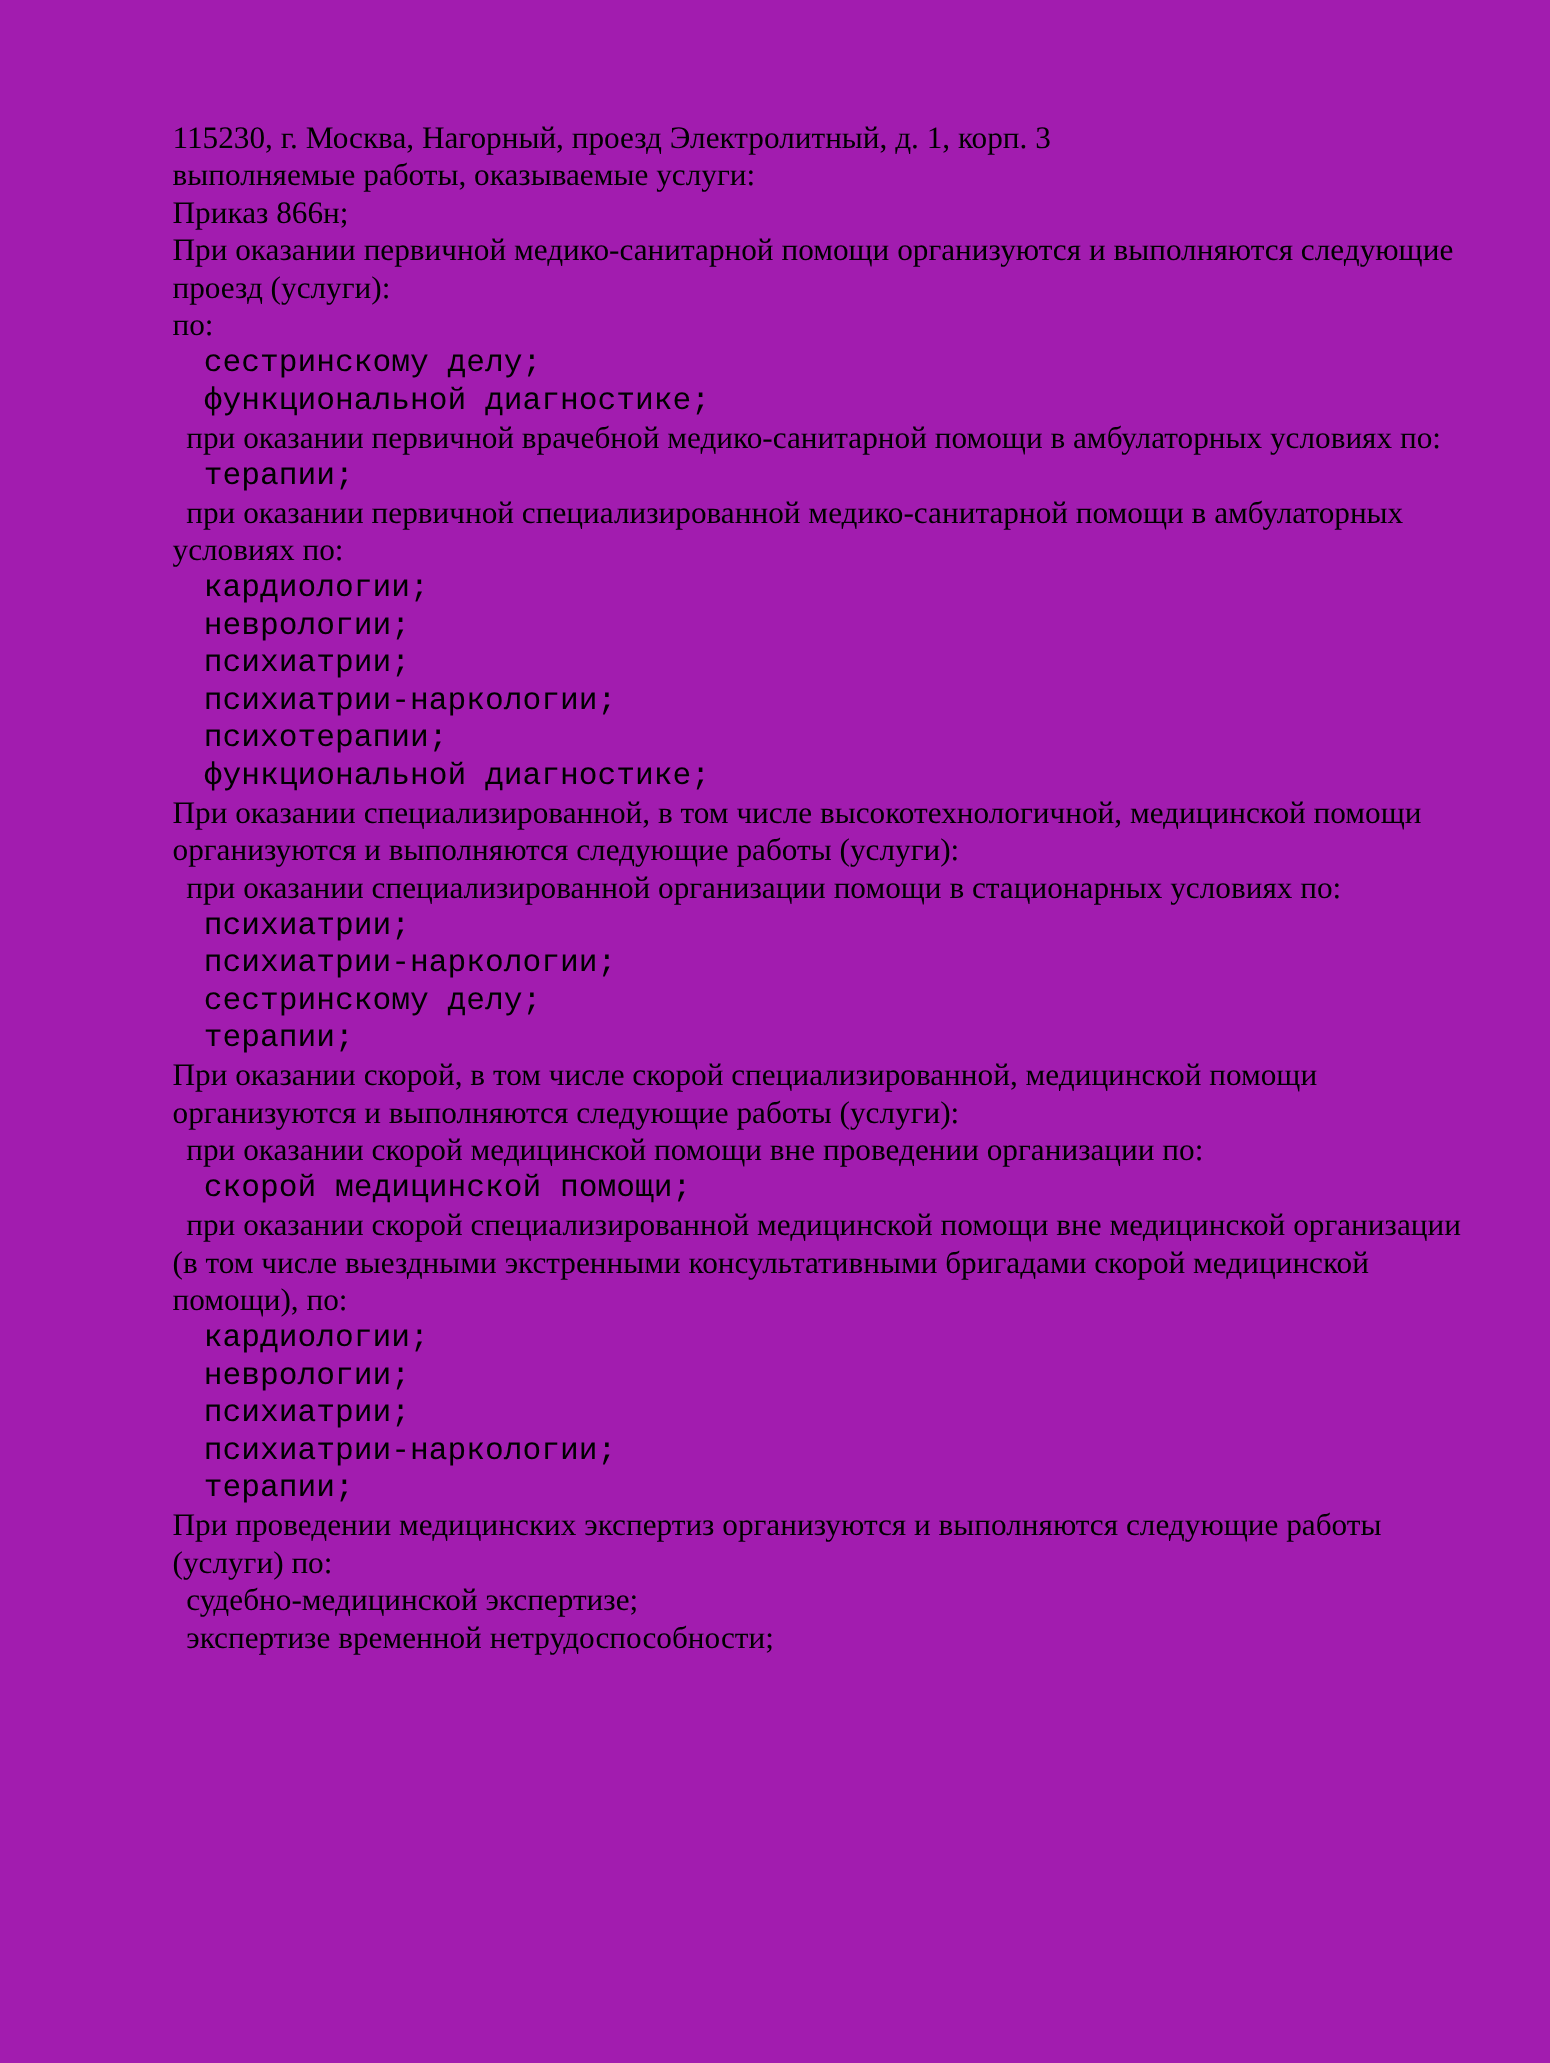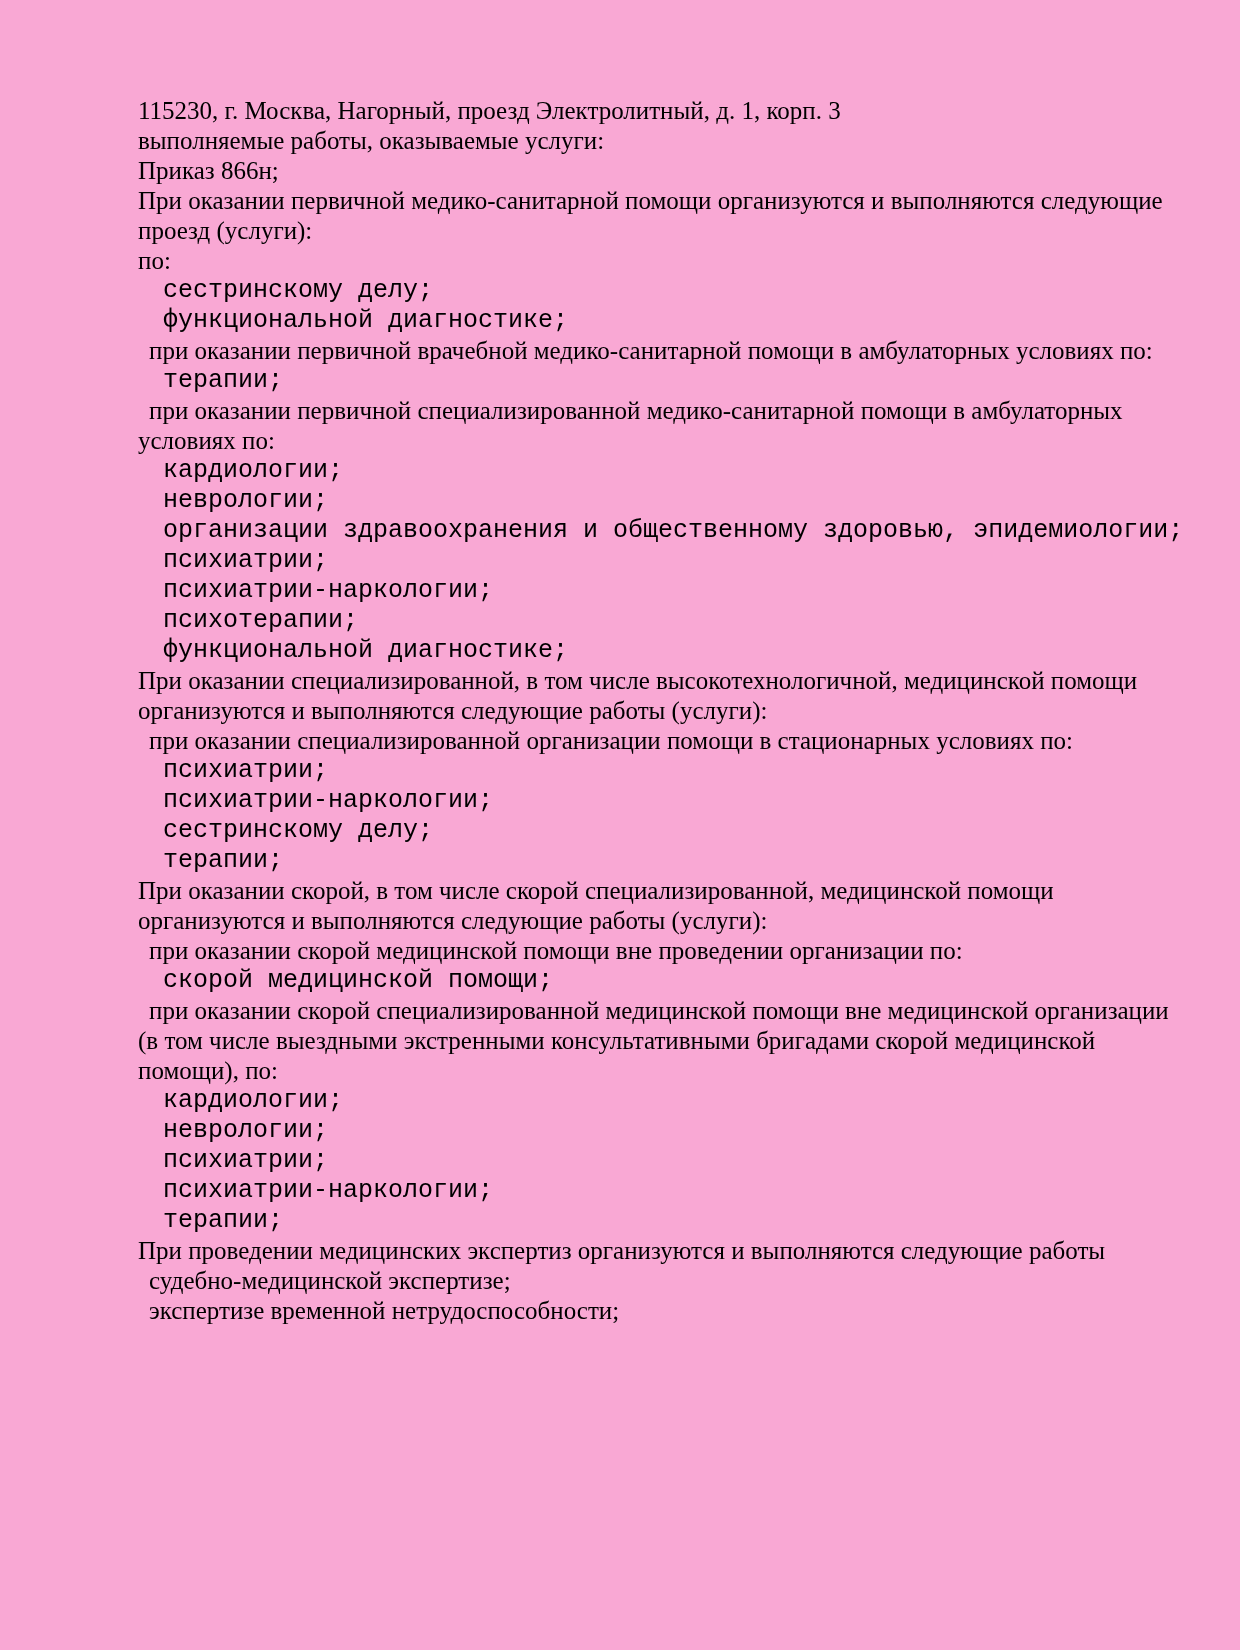--- a/index.html
+++ b/index.html
@@ -9,21 +9,21 @@
     }
     body {
       width: 1240px;
       height: 1650px;
       font-family: "Liberation Serif", "DejaVu Serif", serif;
     }
     .page {
       position: relative;
       width: 1240px;
       height: 1650px;
-      background: #f9a8d4;
+      background: #a21caf;
       overflow: hidden;
     }
     .text-block {
       position: absolute;
       left: 138px;
       top: 96px;
       width: 985px;
     }
     .line {
       white-space: pre;
@@ -48,21 +48,20 @@
       <div class="line indent-0">проезд (услуги):</div>
       <div class="line indent-0">по:</div>
       <div class="line indent-2">сестринскому делу;</div>
       <div class="line indent-2">функциональной диагностике;</div>
       <div class="line indent-1">при оказании первичной врачебной медико-санитарной помощи в амбулаторных условиях по:</div>
       <div class="line indent-2">терапии;</div>
       <div class="line indent-1">при оказании первичной специализированной медико-санитарной помощи в амбулаторных</div>
       <div class="line indent-0">условиях по:</div>
       <div class="line indent-2">кардиологии;</div>
       <div class="line indent-2">неврологии;</div>
-      <div class="line indent-2">организации здравоохранения и общественному здоровью, эпидемиологии;</div>
       <div class="line indent-2">психиатрии;</div>
       <div class="line indent-2">психиатрии-наркологии;</div>
       <div class="line indent-2">психотерапии;</div>
       <div class="line indent-2">функциональной диагностике;</div>
       <div class="line indent-0">При оказании специализированной, в том числе высокотехнологичной, медицинской помощи</div>
       <div class="line indent-0">организуются и выполняются следующие работы (услуги):</div>
       <div class="line indent-1">при оказании специализированной организации помощи в стационарных условиях по:</div>
       <div class="line indent-2">психиатрии;</div>
       <div class="line indent-2">психиатрии-наркологии;</div>
       <div class="line indent-2">сестринскому делу;</div>
@@ -73,16 +72,17 @@
       <div class="line indent-2">скорой медицинской помощи;</div>
       <div class="line indent-1">при оказании скорой специализированной медицинской помощи вне медицинской организации</div>
       <div class="line indent-0">(в том числе выездными экстренными консультативными бригадами скорой медицинской</div>
       <div class="line indent-0">помощи), по:</div>
       <div class="line indent-2">кардиологии;</div>
       <div class="line indent-2">неврологии;</div>
       <div class="line indent-2">психиатрии;</div>
       <div class="line indent-2">психиатрии-наркологии;</div>
       <div class="line indent-2">терапии;</div>
       <div class="line indent-0">При проведении медицинских экспертиз организуются и выполняются следующие работы</div>
+      <div class="line indent-0">(услуги) по:</div>
       <div class="line indent-1">судебно-медицинской экспертизе;</div>
       <div class="line indent-1">экспертизе временной нетрудоспособности;</div>
     </div>
 </div>
 
 </body></html>

